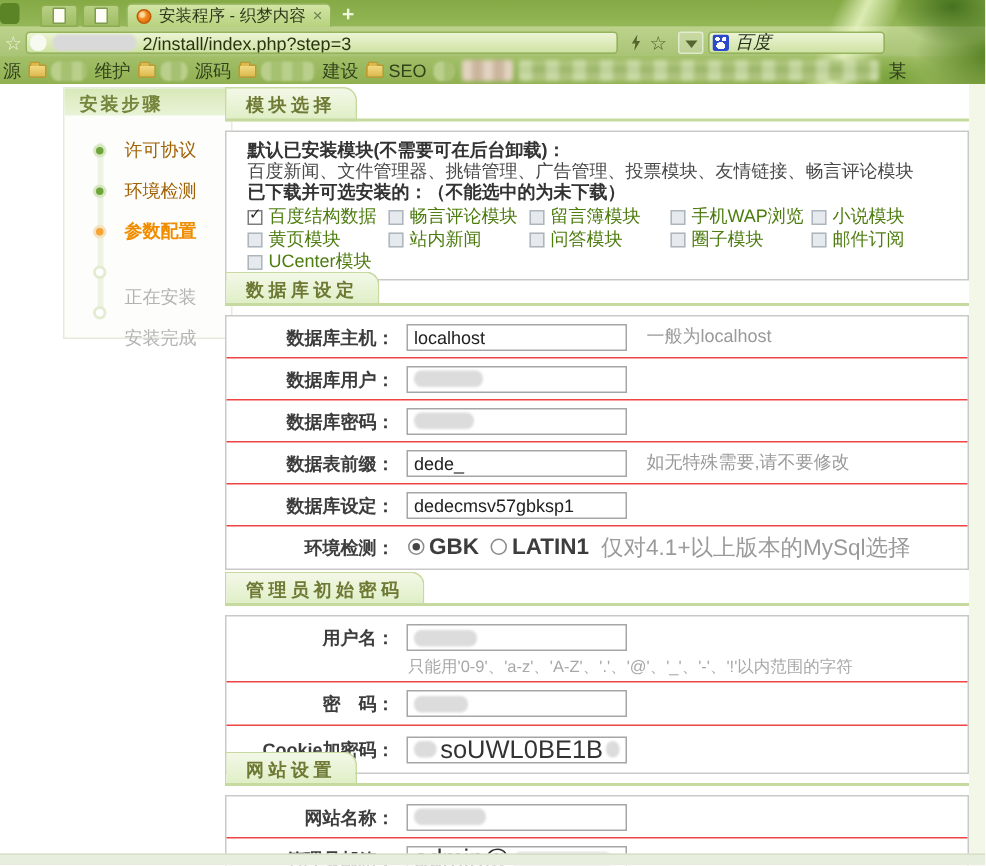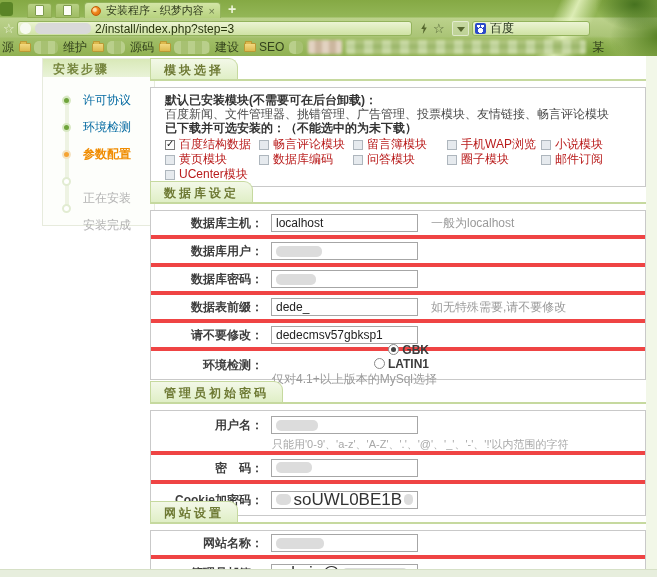--- a/index.html
+++ b/index.html
@@ -34,21 +34,21 @@
     background:linear-gradient(#ecf4d4,#cfe2a4); display:flex; align-items:center; overflow:hidden; }
   .page-ic { width:11px; height:11px; border-radius:45%; background:#f7faf0; margin-left:2px; flex:none; }
   .url-text { color:#28350e; font-size:12px; margin-left:4px; white-space:nowrap; }
   .bolt-ic { position:absolute; left:420px; top:5px; width:8px; height:11px; background:#54662d;
     clip-path:polygon(62% 0,15% 55%,45% 55%,35% 100%,85% 40%,55% 40%); }
   .fav-star { position:absolute; left:433px; top:3px; color:#4d5e31; font-size:13px; }
   .chev-box { position:absolute; left:452px; top:3px; width:17px; height:15px; border:1px solid rgba(255,255,255,.5);
     background:rgba(255,255,255,.22); border-radius:2px; }
   .chev { position:absolute; left:4px; top:5px; width:0; height:0; border-left:4px solid transparent; border-right:4px solid transparent; border-top:5px solid #55662f; }
   .searchbox { position:absolute; left:472px; top:3px; width:118px; height:15px; border:1px solid #93b35c; border-radius:3px;
-    background:linear-gradient(#ecf4d4,#cfe2a4); display:flex; align-items:center; }
+    background:linear-gradient(#ecf4d4,#cfe2a4); display:flex; align-items:center;font-style:italic; }
   .baidu-ic { width:11px; height:11px; border-radius:2px; margin:0 4px 0 2px; flex:none;
     background:
       radial-gradient(circle 1.5px at 30% 28%, #fff 98%, transparent),
       radial-gradient(circle 1.5px at 70% 28%, #fff 98%, transparent),
       radial-gradient(ellipse 3px 2.5px at 50% 68%, #fff 98%, transparent),
       #2b49c9; }
   .search-text { color:#23301a; font-size:12px; }
 
   .bookbar { position:absolute; left:0; top:38px; width:657px; height:18px; display:flex; align-items:center; padding-left:2px; overflow:hidden; }
   .bk { display:flex; align-items:center; margin-right:5px; flex:none; }
@@ -72,56 +72,56 @@
   .side { position:absolute; left:42px; top:2px; width:113px; height:168px; border:1px solid #e7ebdd; background:#fdfefb; }
   .side-head { height:18px; background:linear-gradient(#d9e9b8,#e9f3d8); color:#75853c; font-weight:bold; font-size:12px;
     letter-spacing:2px; padding:2px 0 0 10px; }
   .steps { position:relative; margin-top:10px; }
   .rail { position:absolute; left:22px; top:8px; width:4px; height:112px; background:#eef3e3; border-radius:2px; }
   .step { position:relative; height:27px; display:flex; align-items:center; }
   .dot { position:absolute; left:19px; width:9px; height:9px; border-radius:50%; background:#fff; border:2px solid #e2ecd2; }
   .step.done .dot { background:#6fa43b; border-color:#d7e8c2; }
   .step.current .dot { background:#f5a333; border-color:#f4e3c2; }
   .slabel { margin-left:40px; font-size:12px; }
-  .step.done .slabel { color:#0369a1; }
+  .step.done .slabel { color:#a16207; }
   .step.current .slabel { color:#f08c00; font-weight:bold; }
   .step.pending .slabel { color:#b3b3b3;margin-top:34px; }
 
   
   .main-sec { position:absolute; left:150px; width:496px; }
   .sechead { position:relative; height:21px;text-align:right; }
   .sechead::after { content:""; position:absolute; left:0; right:0; bottom:0; height:2px; background:#c6d99f; }
   .sectab { position:absolute; left:0; bottom:0; padding:3px 13px 2px; background:linear-gradient(#f3f8e8,#deeec3);
     border:1px solid #c6d99f; border-bottom:none; border-radius:0 9px 0 0; font-weight:bold; color:#6e7a34; font-size:12px; letter-spacing:3px; white-space:nowrap; }
   .secbox { margin-top:6px; border:1px solid #c9c9c9; background:#fff; }
 
   
   .modbox { padding:5px 14px 4px; }
   .modline { font-size:12px; line-height:14px; color:#4a4a4a; }
   .modline.bold { font-weight:bold; color:#333; }
   .cbgrid { display:grid; grid-template-columns:repeat(5,94px); margin-top:2px; }
   .cbcell { display:flex; align-items:center; height:15px; }
   .cb { width:10px; height:10px; border:1px solid #aeb6bd; background:#e6eaee; margin-right:4px; flex:none; position:relative; }
   .cb.checked { background:#fdfdfd; border-color:#7c7c7c; }
   .cb.checked::after { content:"✓"; position:absolute; left:0px; top:-3px; font-size:10px; font-weight:bold; color:#222; }
-  .cblabel { font-size:12px; color:#b91c1c; white-space:nowrap; }
-
-  
-  .frow { display:flex; align-items:center; height:28px; border-bottom:4px solid #ef4444; }
+  .cblabel { font-size:12px; color:#4d7c0f; white-space:nowrap; }
+
+  
+  .frow { display:flex; align-items:center; height:28px; border-bottom:1px solid #ef4444; }
   .frow:last-child { border-bottom:none; }
   .frow.tall { height:44px; align-items:flex-start; padding-top:5px; }
   .flabel { width:112px; text-align:right; font-weight:bold; color:#3d3d3d; font-size:12px; flex:none; line-height:18px; }
   .ipt { width:147px; height:18px; border:1px solid #a6a6a6; font-size:12px; padding:0 4px; margin-left:8px; flex:none;
     font-family:"Liberation Sans","DejaVu Sans",sans-serif; color:#222; background:#fff; }
   .ipt.fake { display:flex; align-items:center; gap:2px; overflow:hidden; }
   .ipt.fake .censor { background:#dcdcdc; }
   .fhint { color:#9a9a9a; font-size:12px; margin-left:13px; white-space:nowrap; }
   .fieldcol { display:flex; flex-direction:column; }
   .subhint { color:#a8a8a8; font-size:11px; margin:3px 0 0 9px; white-space:nowrap; }
-  .radios { display:flex; align-items:flex-end; margin-left:9px; font-size:12px; color:#3d3d3d;flex-direction:column; }
+  .radios { display:flex; align-items:flex-start; margin-left:9px; font-size:15px; color:#3d3d3d; }
   .radio { width:11px; height:11px; border-radius:50%; border:1px solid #8a8a8a; background:#fff; position:relative; margin-right:3px; flex:none; }
   .radio.sel::after { content:""; position:absolute; left:2px; top:2px; width:5px; height:5px; border-radius:50%; background:#444; }
   .ropt { margin-right:8px; display:flex; align-items:center; font-weight:bold; }
   .rnote { color:#9a9a9a; font-weight:normal; }
   .vis { font-size:17px; color:#333; white-space:nowrap; }
 </style>
 </head>
 <body>
 
 <div class="screen">
@@ -257,21 +257,21 @@
           <label class="cbcell">
               <span class="cb unchecked"></span>
               <span class="cblabel">小说模块</span>
             </label>
           <label class="cbcell">
               <span class="cb unchecked"></span>
               <span class="cblabel">黄页模块</span>
             </label>
           <label class="cbcell">
               <span class="cb unchecked"></span>
-              <span class="cblabel">数据库编码</span>
+              <span class="cblabel">站内新闻</span>
             </label>
           <label class="cbcell">
               <span class="cb unchecked"></span>
               <span class="cblabel">问答模块</span>
             </label>
           <label class="cbcell">
               <span class="cb unchecked"></span>
               <span class="cblabel">圈子模块</span>
             </label>
           <label class="cbcell">
@@ -307,21 +307,21 @@
           <div class="ipt fake">
               <span class="censor" style="width:40px"></span>
             </div>
         </div>
         <div class="frow">
           <span class="flabel">数据表前缀：</span>
           <input class="ipt" readonly="" value="dede_" style="">
           <span class="fhint">如无特殊需要,请不要修改</span>
         </div>
         <div class="frow">
-          <span class="flabel">请不要修改：</span>
+          <span class="flabel">数据库设定：</span>
           <input class="ipt" readonly="" value="dedecmsv57gbksp1" style="">
         </div>
         <div class="frow">
           <span class="flabel">环境检测：</span>
           <div class="radios">
             <span class="ropt">
                 <span class="radio sel"></span>
                 <span>GBK</span>
               </span>
             <span class="ropt">

